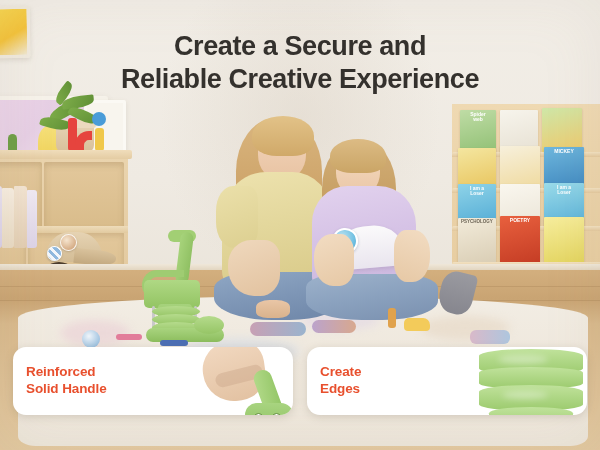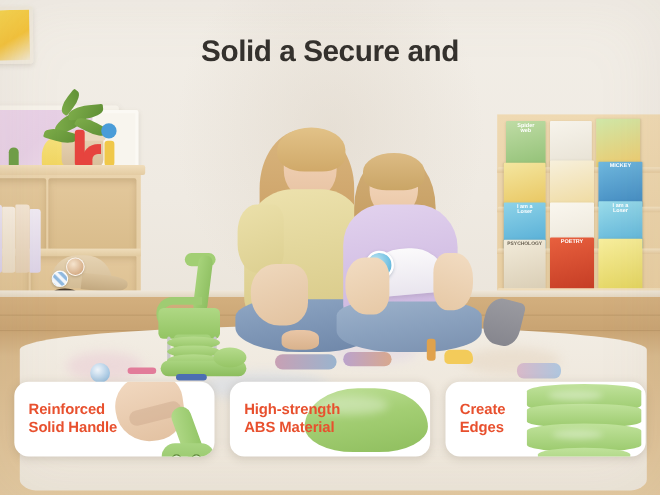--- a/index.html
+++ b/index.html
@@ -575,45 +575,39 @@
   <div class="rug-item" style="left:250px;top:322px;width:56px;height:14px;background:linear-gradient(90deg,#C8A0B4,#9AB4CE);border-radius:7px;"></div>
   <div class="rug-item" style="left:312px;top:320px;width:44px;height:13px;background:linear-gradient(90deg,#BBA3CC,#D8A88E);border-radius:7px;"></div>
   <div class="rug-item" style="left:404px;top:318px;width:26px;height:13px;background:#F3CB5A;border-radius:5px 7px 4px 4px;"></div>
   <div class="rug-item" style="left:388px;top:308px;width:8px;height:20px;background:#E0A24C;border-radius:3px;"></div>
   <div class="rug-item" style="left:82px;top:330px;width:18px;height:18px;border-radius:50%;background:radial-gradient(circle at 38% 34%,#F0F5FA,#7FAFD6);"></div>
   <div class="rug-item" style="left:160px;top:340px;width:28px;height:6px;background:#4C6FB5;border-radius:3px;"></div>
   <div class="rug-item" style="left:116px;top:334px;width:26px;height:6px;background:#E27C9A;border-radius:3px;"></div>
   <div class="rug-item" style="left:470px;top:330px;width:40px;height:14px;background:linear-gradient(90deg,#D9B9C9,#AEC6DE);border-radius:6px;"></div>
 
   <h1 class="headline">
-    <span>Solid a Secure and</span>
+    <span>Create a Secure and</span>
+    <span class="l2">Reliable Creative Experience</span>
   </h1>
 
   <div class="cards">
 
     <div class="card">
       <div class="card-art">
         <div class="hand"></div>
         <div class="hand-fold"></div>
         <div class="grip"></div>
         <div class="grip-head"></div>
         <div class="grip-eye" style="right:30px;top:66px;width:9px;height:9px;"></div>
         <div class="grip-eye" style="right:12px;top:66px;width:9px;height:9px;"></div>
       </div>
       <div class="card-label">Reinforced
 Solid Handle</div>
     </div>
 
-    <div class="card">
-      <div class="card-art">
-        <div class="disc-big"></div>
-      </div>
-      <div class="card-label">High-strength
-ABS Material</div>
-    </div>
 
     <div class="card">
       <div class="card-art">
         <div class="stack">
           <div class="stack-ring" style="top:0;height:26px;"></div>
           <div class="stack-ring" style="top:18px;height:22px;"></div>
           <div class="stack-ring" style="top:36px;height:26px;"></div>
           <div class="stack-ring" style="top:58px;height:24px;left:10%;width:80%;"></div>
           <div class="stack-hi" style="left:18%;top:6px;width:48%;height:9px;"></div>
           <div class="stack-hi" style="left:22%;top:42px;width:44%;height:8px;"></div>

